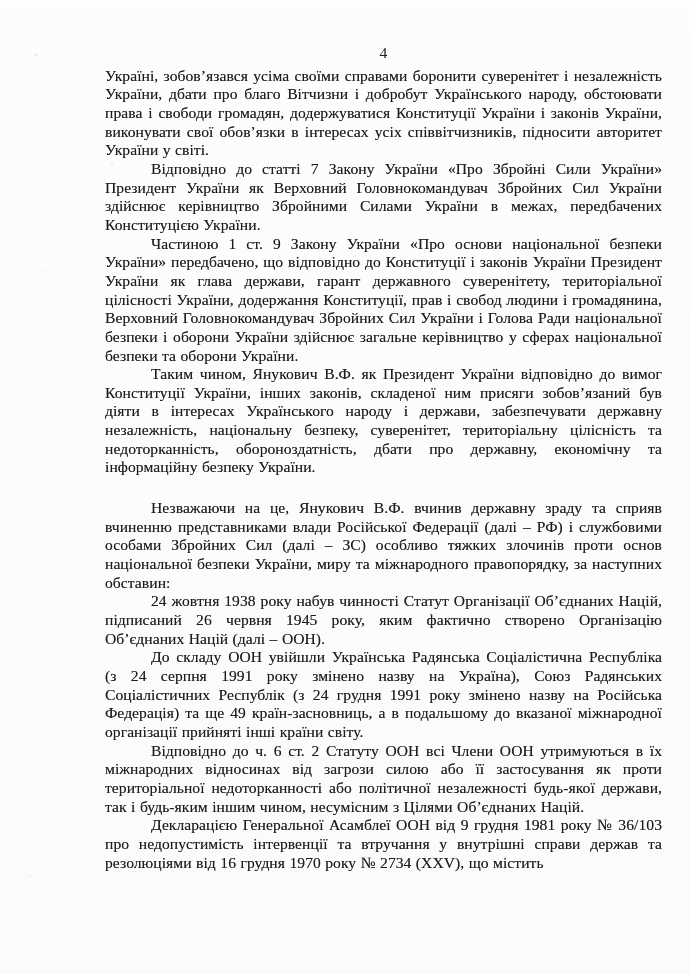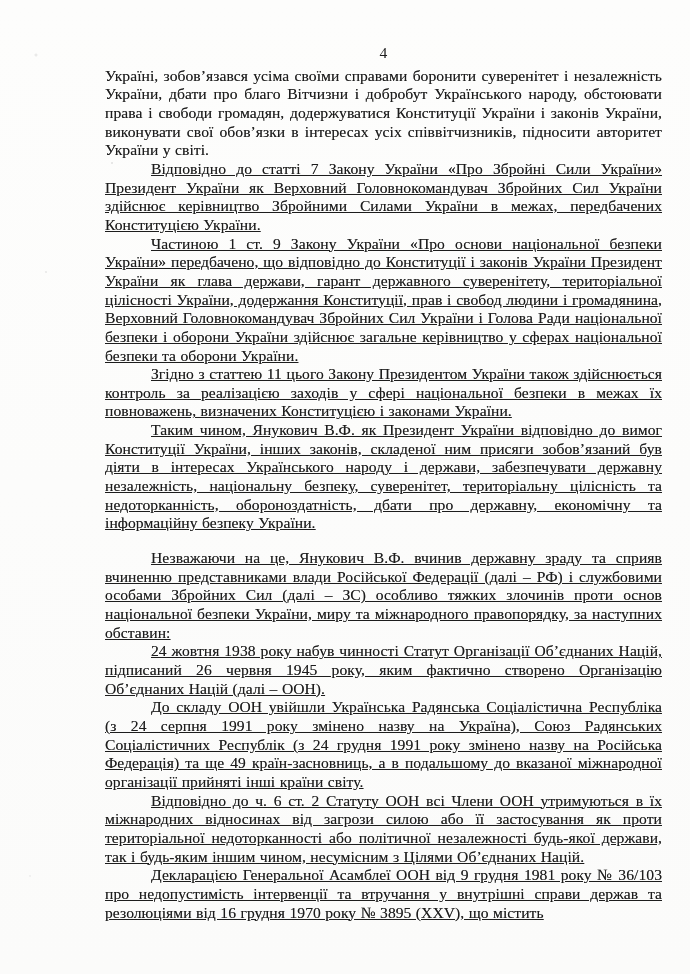--- a/index.html
+++ b/index.html
@@ -39,35 +39,34 @@
   }
   .pageno {
     text-align: center;
     margin-bottom: 4px;
     text-shadow: none;
   }
   p.para {
     margin: 0;
     padding: 0;
   }
-  p.para.indent  { text-indent: 46px; text-decoration: underline; }
-  p.para.gap-before { margin-top: 16px; }
+  p.para.indent  { text-indent: 46px; }
+  p.para.gap-before { margin-top: 22px; }
 </style>
 </head>
 <body>
 
 <div class="page">
   <div class="doc">
     <div class="pageno">4</div>
     <div id="paras">
         <p class="para">Україні, зобов’язався усіма своїми справами боронити суверенітет і незалежність України, дбати про благо Вітчизни і добробут Українського народу, обстоювати права і свободи громадян, додержуватися Конституції України і законів України, виконувати свої обов’язки в інтересах усіх співвітчизників, підносити авторитет України у світі.</p>
         <p class="para indent">Відповідно до статті 7 Закону України «Про Збройні Сили України» Президент України як Верховний Головнокомандувач Збройних Сил України здійснює керівництво Збройними Силами України в межах, передбачених Конституцією України.</p>
         <p class="para indent">Частиною 1 ст. 9 Закону України «Про основи національної безпеки України» передбачено, що відповідно до Конституції і законів України Президент України як глава держави, гарант державного суверенітету, територіальної цілісності України, додержання Конституції, прав і свобод людини і громадянина, Верховний Головнокомандувач Збройних Сил України і Голова Ради національної безпеки і оборони України здійснює загальне керівництво у сферах національної безпеки та оборони України.</p>
-        <p class="para indent">Згідно з статтею 11 цього Закону Президентом України також здійснюється контроль за реалізацією заходів у сфері національної безпеки в межах їх повноважень, визначених Конституцією і законами України.</p>
         <p class="para indent">Таким чином, Янукович В.Ф. як Президент України відповідно до вимог Конституції України, інших законів, складеної ним присяги зобов’язаний був діяти в інтересах Українського народу і держави, забезпечувати державну незалежність, національну безпеку, суверенітет, територіальну цілісність та недоторканність, обороноздатність, дбати про державну, економічну та інформаційну безпеку України.</p>
         <p class="para indent gap-before">Незважаючи на це, Янукович В.Ф. вчинив державну зраду та сприяв вчиненню представниками влади Російської Федерації (далі – РФ) і службовими особами Збройних Сил (далі – ЗС) особливо тяжких злочинів проти основ національної безпеки України, миру та міжнародного правопорядку, за наступних обставин:</p>
         <p class="para indent">24 жовтня 1938 року набув чинності Статут Організації Об’єднаних Націй, підписаний 26 червня 1945 року, яким фактично створено Організацію Об’єднаних Націй (далі – ООН).</p>
         <p class="para indent">До складу ООН увійшли Українська Радянська Соціалістична Республіка (з 24 серпня 1991 року змінено назву на Україна), Союз Радянських Соціалістичних Республік (з 24 грудня 1991 року змінено назву на Російська Федерація) та ще 49 країн-засновниць, а в подальшому до вказаної міжнародної організації прийняті інші країни світу.</p>
         <p class="para indent">Відповідно до ч. 6 ст. 2 Статуту ООН всі Члени ООН утримуються в їх міжнародних відносинах від загрози силою або її застосування як проти територіальної недоторканності або політичної незалежності будь-якої держави, так і будь-яким іншим чином, несумісним з Цілями Об’єднаних Націй.</p>
-        <p class="para indent">Декларацією Генеральної Асамблеї ООН від 9 грудня 1981 року № 36/103 про недопустимість інтервенції та втручання у внутрішні справи держав та резолюціями від 16 грудня 1970 року № 3895 (XXV), що містить</p>
+        <p class="para indent">Декларацією Генеральної Асамблеї ООН від 9 грудня 1981 року № 36/103 про недопустимість інтервенції та втручання у внутрішні справи держав та резолюціями від 16 грудня 1970 року № 2734 (XXV), що містить</p>
       </div>
   </div>
 </div>
 
 </body></html>

